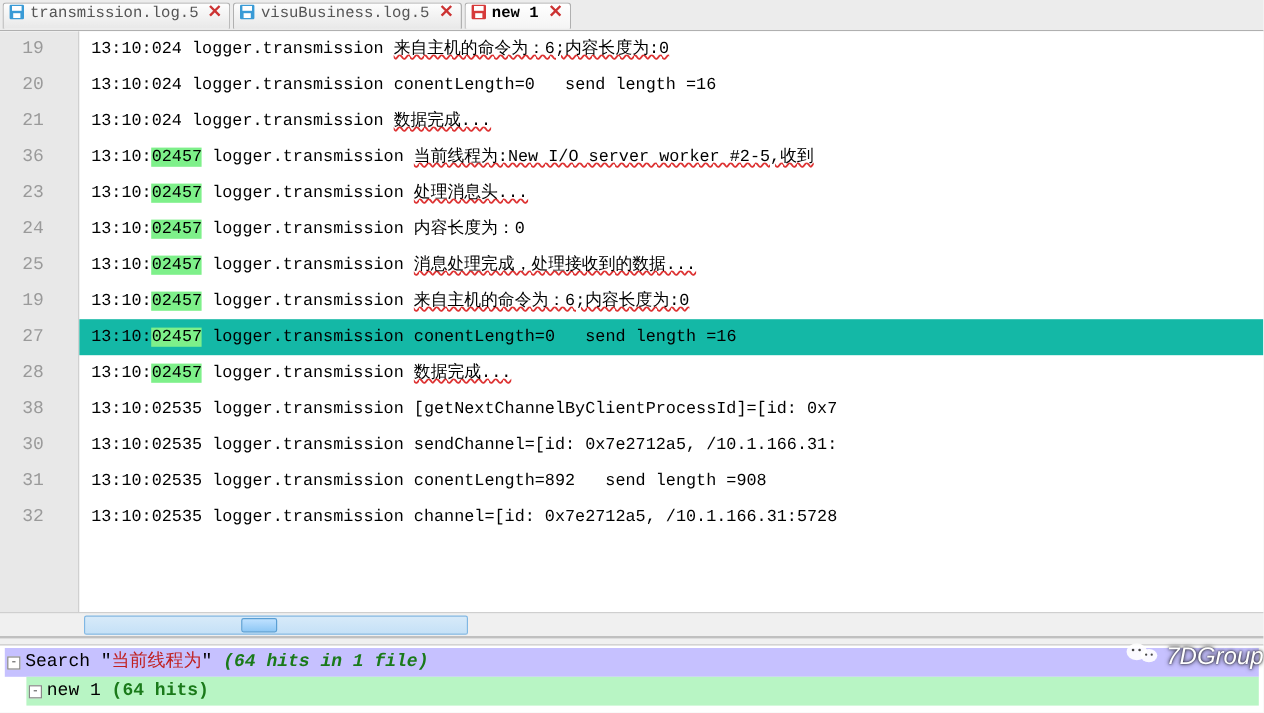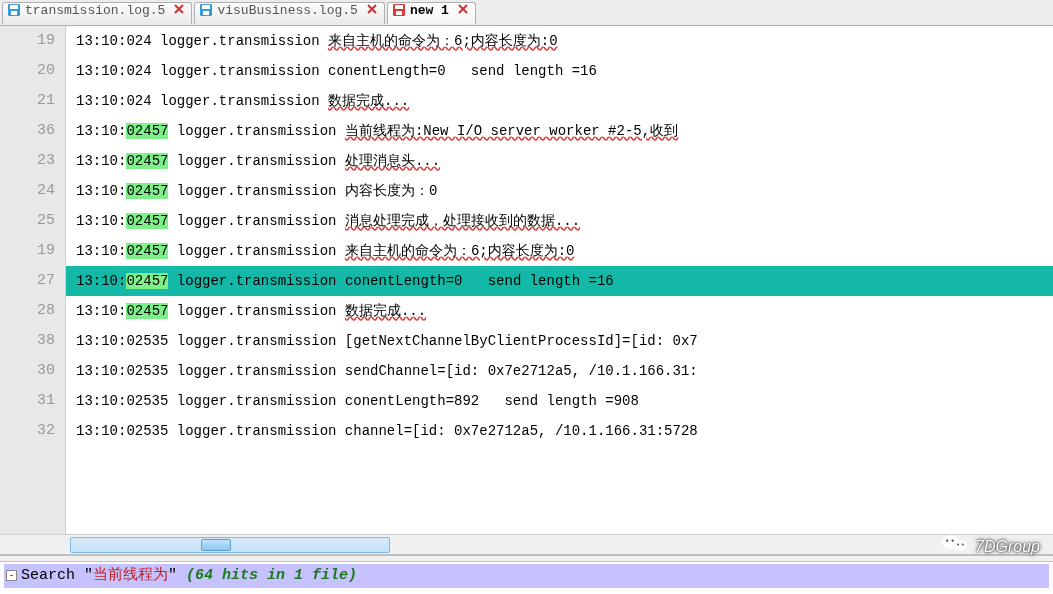--- a/index.html
+++ b/index.html
@@ -55,21 +55,21 @@
     flex: 1 0 auto;
     display: flex;
     background: #ffffff;
     overflow: hidden;
     height: 430px;
   }
   .gutter {
     width: 66px;
     background: #e8e8e8;
     color: #9a9a9a;
-    text-align: right;
+    text-align: center;
     padding-right: 10px;
     border-right: 1px solid #d0d0d0;
     font-family: "Courier New", monospace;
     line-height: 30px;
     font-size: 15px;
   }
   .code {
     flex: 1;
     font-family: Liberation Mono, monospace;
     line-height: 30px;
@@ -152,26 +152,26 @@
   .file-line {
     background: #b8f5c4;
     padding: 0 2px;
     margin-left: 18px;
   }
   .file-meta { color:#1a7a1a; font-weight:bold; }
 
   
   .watermark {
     position: absolute;
-    right: 13px;
+    right: 0;
     bottom: 34px;
     display:flex; align-items:center; gap:6px;
     color:#fff;
     font-family: sans-serif;
-    font-size: 16px;
+    font-size: 20px;
     font-style: italic;
     text-shadow: 0 0 4px rgba(0,0,0,.8), 0 0 2px rgba(0,0,0,.9);
   }
   .watermark svg { width:28px; height:20px; }
 </style>
 </head>
 <body>
 
 <div class="tab-bar" id="tab-bar">
     <div class="tab">
@@ -248,20 +248,23 @@
   </div>
 </div>
 
 <div class="divider"></div>
 
 <div class="find-panel">
   <div class="find-tree">
     <div class="search-line">
       <span class="tree-toggle">-</span><span>Search "</span><span class="search-text">当前线程为</span><span>" </span><span class="search-meta">(64 hits in 1 file)</span>
     </div>
+    <div class="file-line">
+      <span class="tree-toggle">-</span><span>new  1 </span><span class="file-meta">(64 hits)</span>
+    </div>
 
     <div class="watermark">
       <span>
         <svg viewBox="0 0 36 24" fill="#fff" stroke="#fff" stroke-width="0">
           <ellipse cx="12" cy="11" rx="11" ry="9" fill="#fff" opacity=".9"></ellipse>
           <ellipse cx="25" cy="15" rx="9" ry="7" fill="#fff" opacity=".9"></ellipse>
           <circle cx="8" cy="9" r="1.4" fill="#444"></circle>
           <circle cx="15" cy="9" r="1.4" fill="#444"></circle>
           <circle cx="22" cy="14" r="1.2" fill="#444"></circle>
           <circle cx="28" cy="14" r="1.2" fill="#444"></circle>

